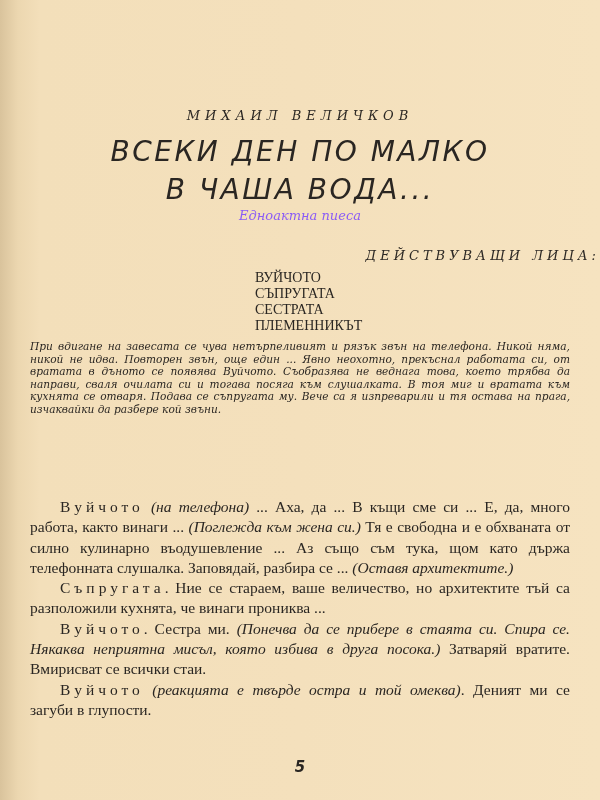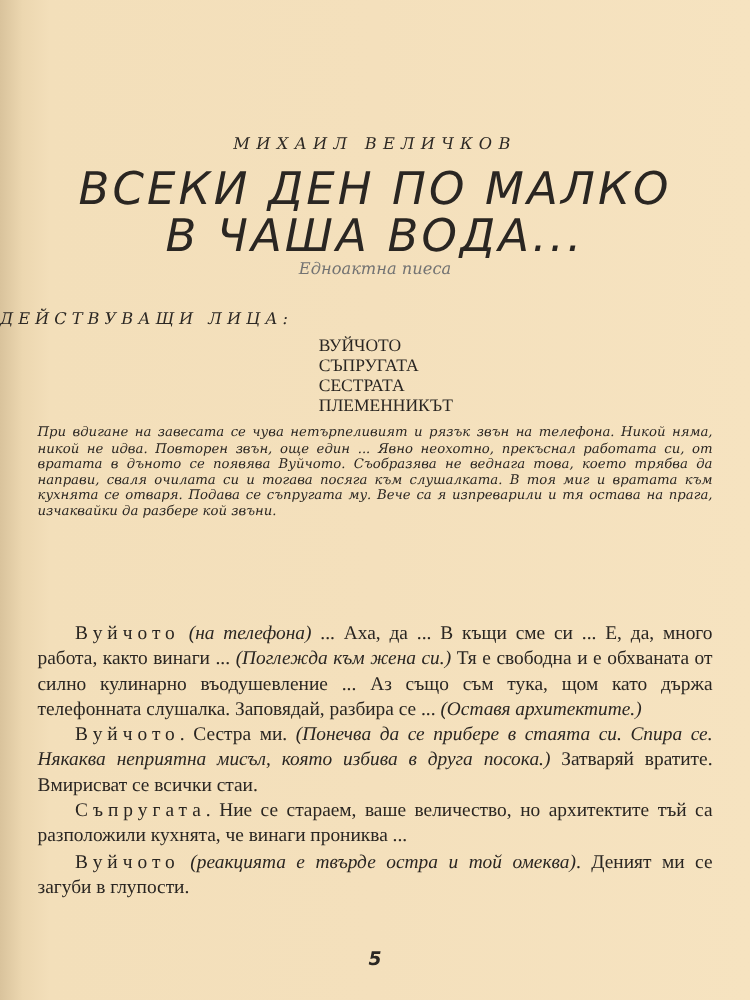--- a/index.html
+++ b/index.html
@@ -10,29 +10,29 @@
     color:#2a2622;
   }
   .page { position:absolute; left:0; top:0; width:484px; height:800px;text-decoration:underline; }
   .author {
     position:absolute; top:108px; left:0; width:600px; text-align:center;
     font-family:"DejaVu Serif", serif; font-style:italic; font-size:13px;
     letter-spacing:5px; color:#2c2824;
   }
   .title {
     position:absolute; top:133px; left:0; width:600px; text-align:center;
-    font-family:"DejaVu Sans", sans-serif; font-style:italic; font-size:36px;
+    font-family:"DejaVu Sans", sans-serif; font-style:italic; font-size:28px;
     letter-spacing:2.5px; line-height:38px; color:#2a2622; font-weight:normal;
   }
   .subtitle {
     position:absolute; top:208px; left:0; width:600px; text-align:center;
-    font-family:"DejaVu Serif", serif; font-style:italic; font-size:13px; color:#737373;
+    font-family:"DejaVu Serif", serif; font-style:italic; font-size:13px; color:#8b5cf6;
   }
   .cast-head {
-    position:absolute; top:248px; left:0; width:600px; text-align:left;
+    position:absolute; top:248px; left:0; width:600px; text-align:right;
     font-family:"DejaVu Serif", serif; font-style:italic; font-size:13px;
     letter-spacing:4px; color:#2c2824;
   }
   .cast-list {
     position:absolute; top:270px; left:255px;
     font-family:"Liberation Serif", serif; font-size:14px; line-height:16px;
     list-style:none; margin:0; padding:0; color:#2a2622;
   }
   .stage {
     position:absolute; top:340px; left:30px; width:540px;
@@ -78,24 +78,24 @@
   <div class="stage">
     <p>При вдигане на завесата се чува нетърпеливият и рязък звън на телефона. Никой няма, никой не идва. Повторен звън, още един ... Явно неохотно, прекъснал работата си, от вратата в дъното се появява Вуйчото. Съобразява не веднага това, което трябва да направи, сваля очилата си и тогава посяга към слушалката. В тоя миг и вратата към кухнята се отваря. Подава се съпругата му. Вече са я изпреварили и тя остава на прага, изчаквайки да разбере кой звъни.</p>
   </div>
 
   <div class="dialogue">
     <p>
       <span class="spk">Вуйчото</span>
       <span class="it">(на телефона)</span><span> ... Аха, да ... В къщи сме си ... Е, да, много работа, както винаги ... </span><span class="it">(Поглежда към жена си.)</span><span> Тя е свободна и е обхваната от силно кулинарно въодушевление ... Аз също съм тука, щом като държа телефонната слушалка. Заповядай, разбира се ... </span><span class="it">(Оставя архитектите.)</span>
     </p>
     <p>
-      <span class="spk">Вуйчото</span><span>. Сестра ми. </span><span class="it">(Понечва да се прибере в стаята си. Спира се. Някаква неприятна мисъл, която избива в друга посока.)</span><span> Затваряй вратите. Вмирисват се всички стаи.</span>
+      <span class="spk">Съпругата</span><span>. Ние се стараем, ваше величество, но архитектите тъй са разположили кухнята, че винаги прониква ...</span>
     </p>
     <p>
-      <span class="spk">Съпругата</span><span>. Ние се стараем, ваше величество, но архитектите тъй са разположили кухнята, че винаги прониква ...</span>
+      <span class="spk">Вуйчото</span><span>. Сестра ми. </span><span class="it">(Понечва да се прибере в стаята си. Спира се. Някаква неприятна мисъл, която избива в друга посока.)</span><span> Затваряй вратите. Вмирисват се всички стаи.</span>
     </p>
     <p>
       <span class="spk">Вуйчото</span><span> </span><span class="it">(реакцията е твърде остра и той омеква)</span><span>. Деният ми се загуби в глупости.</span>
     </p>
   </div>
 
   <div class="pagenum">5</div>
 </div>
 
 </body></html>

